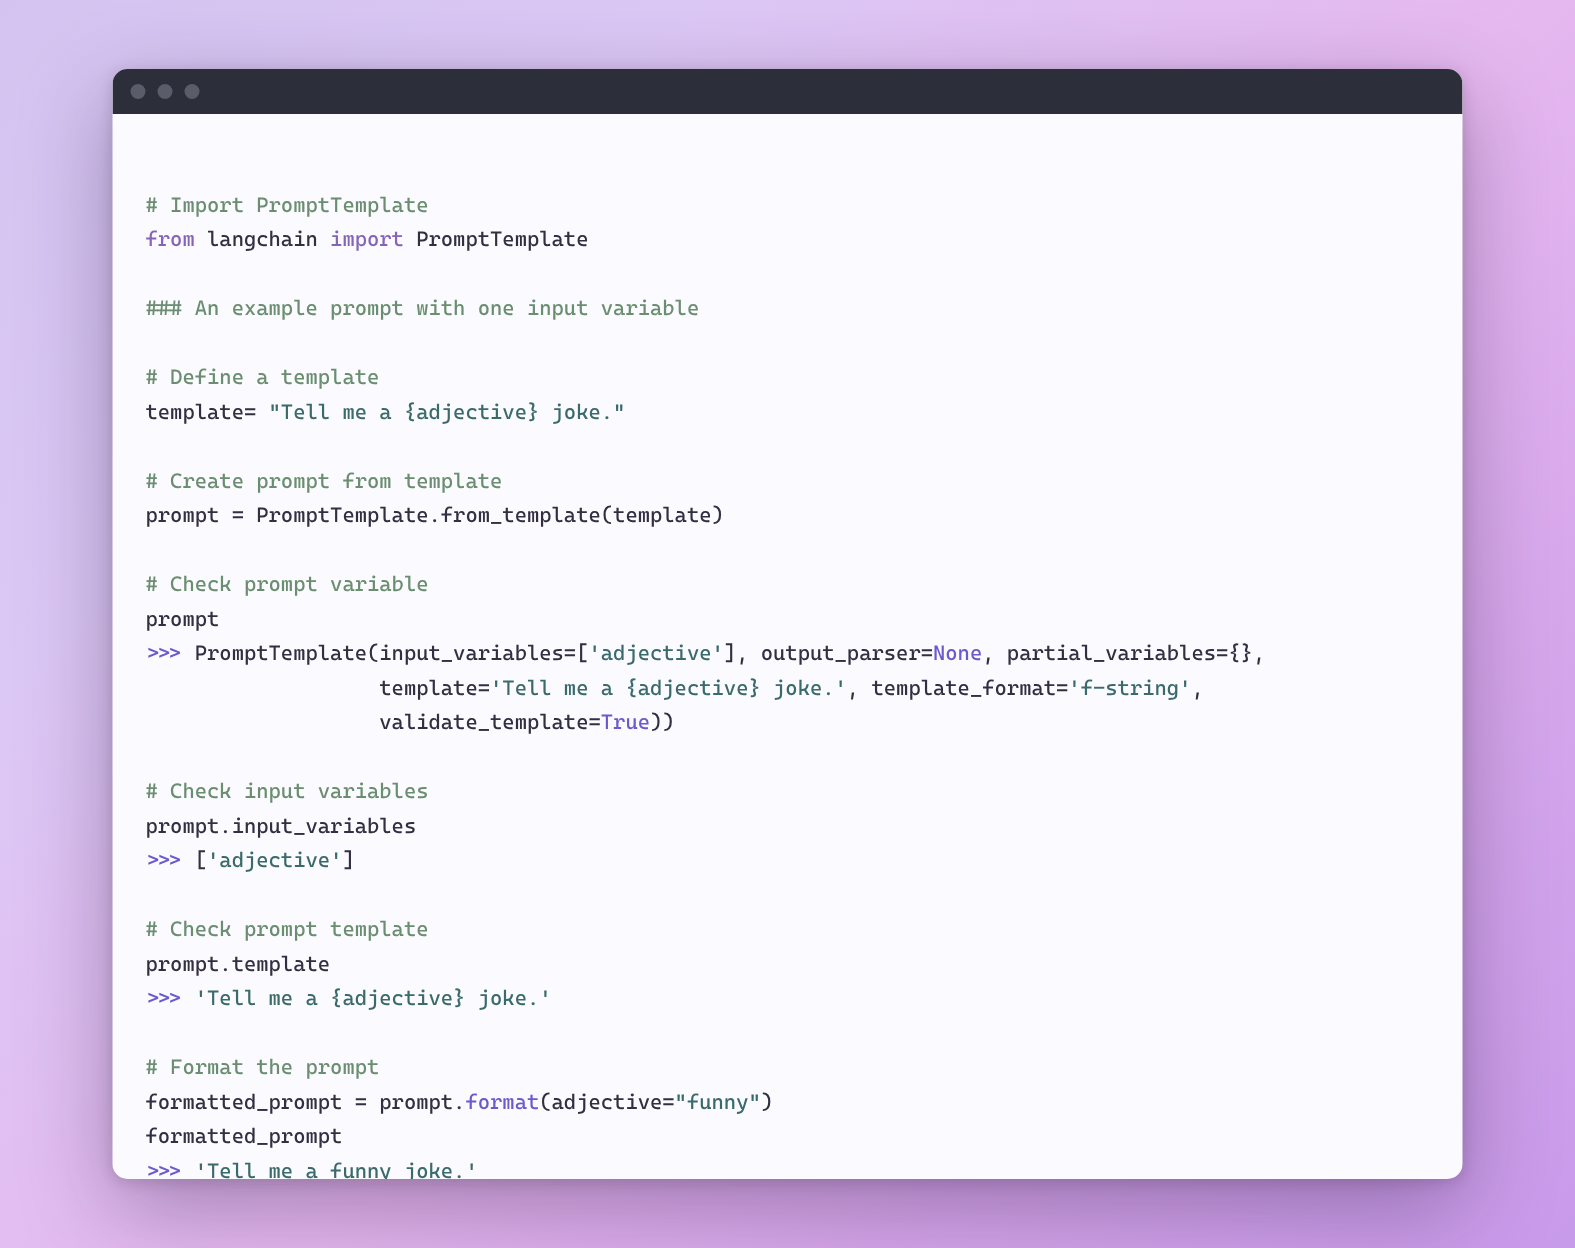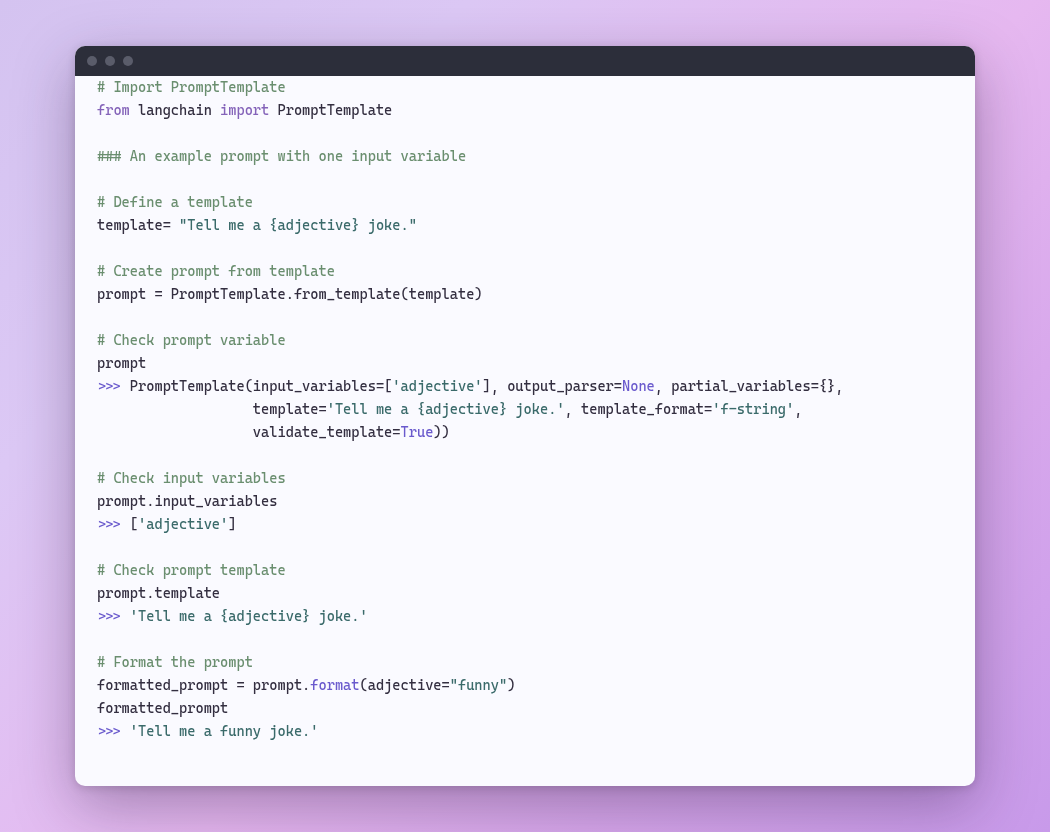--- a/index.html
+++ b/index.html
@@ -31,25 +31,26 @@
       gap: 8px;
       flex-shrink: 0;
     }
     .traffic-dot {
       width: 10px; height: 10px;
       border-radius: 50%;
       background: #5a5c6a;
     }
     .content {
       flex: 1;
-      padding: 0 22px;
+      padding: 10px 22px;
       font-size: 14px;
       line-height: 23px;
       color: #332e40;
       white-space: pre;
+      margin-top: 40px;
     }
     .c-comment { color: #6a8e6f; }
     .c-keyword { color: #8463b9; }
     .c-call    { color: #6a5acd; }
     .c-str     { color: #3a6a6a; }
     .c-const   { color: #6a5acd; }
     .c-prompt  { color: #6a5acd; }
   </style>
 </head>
 <body>

